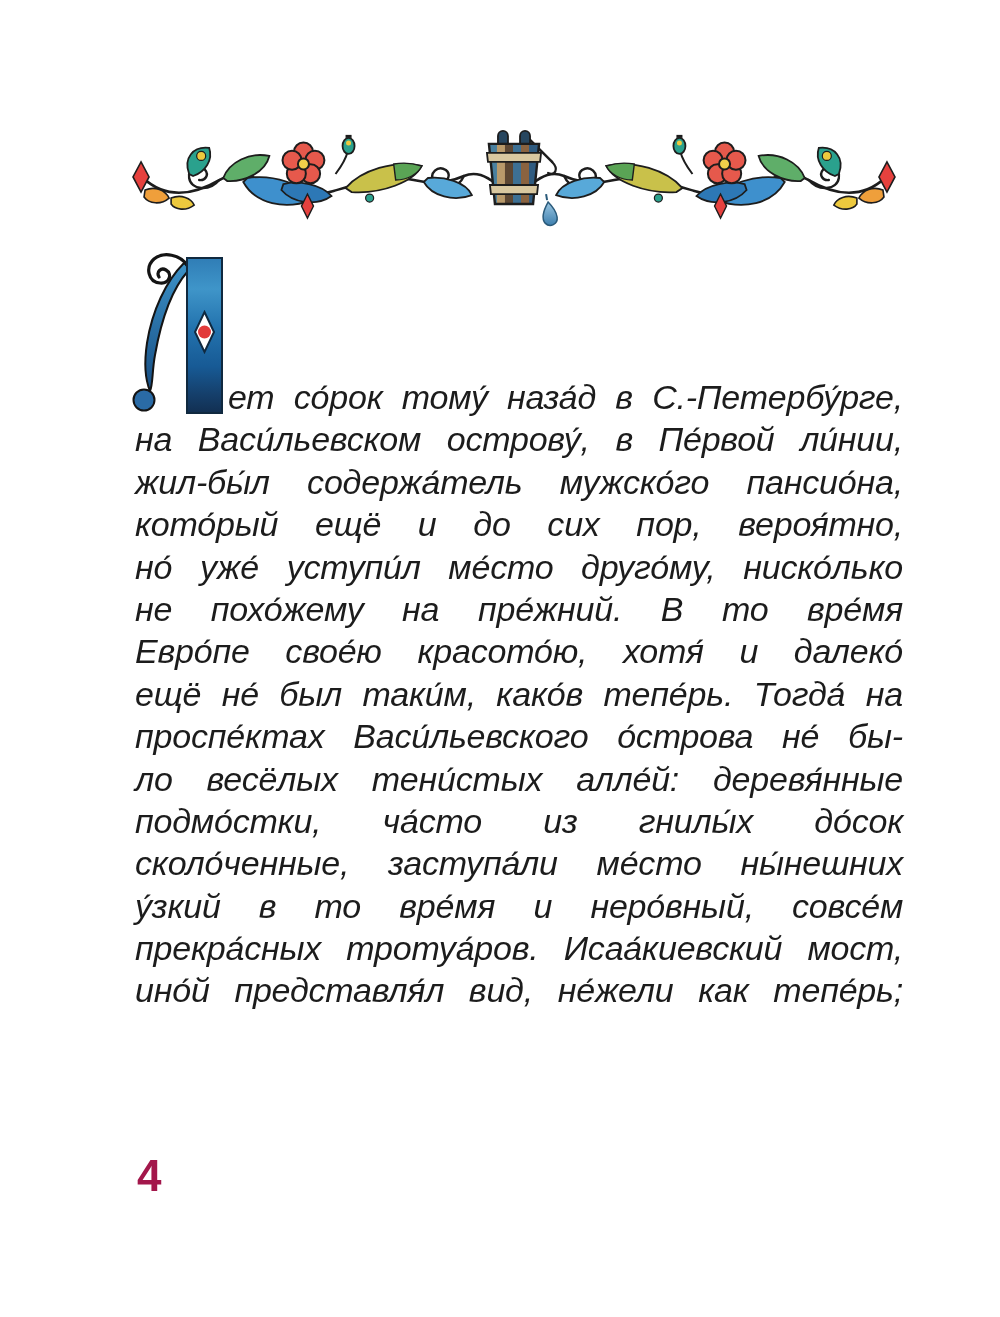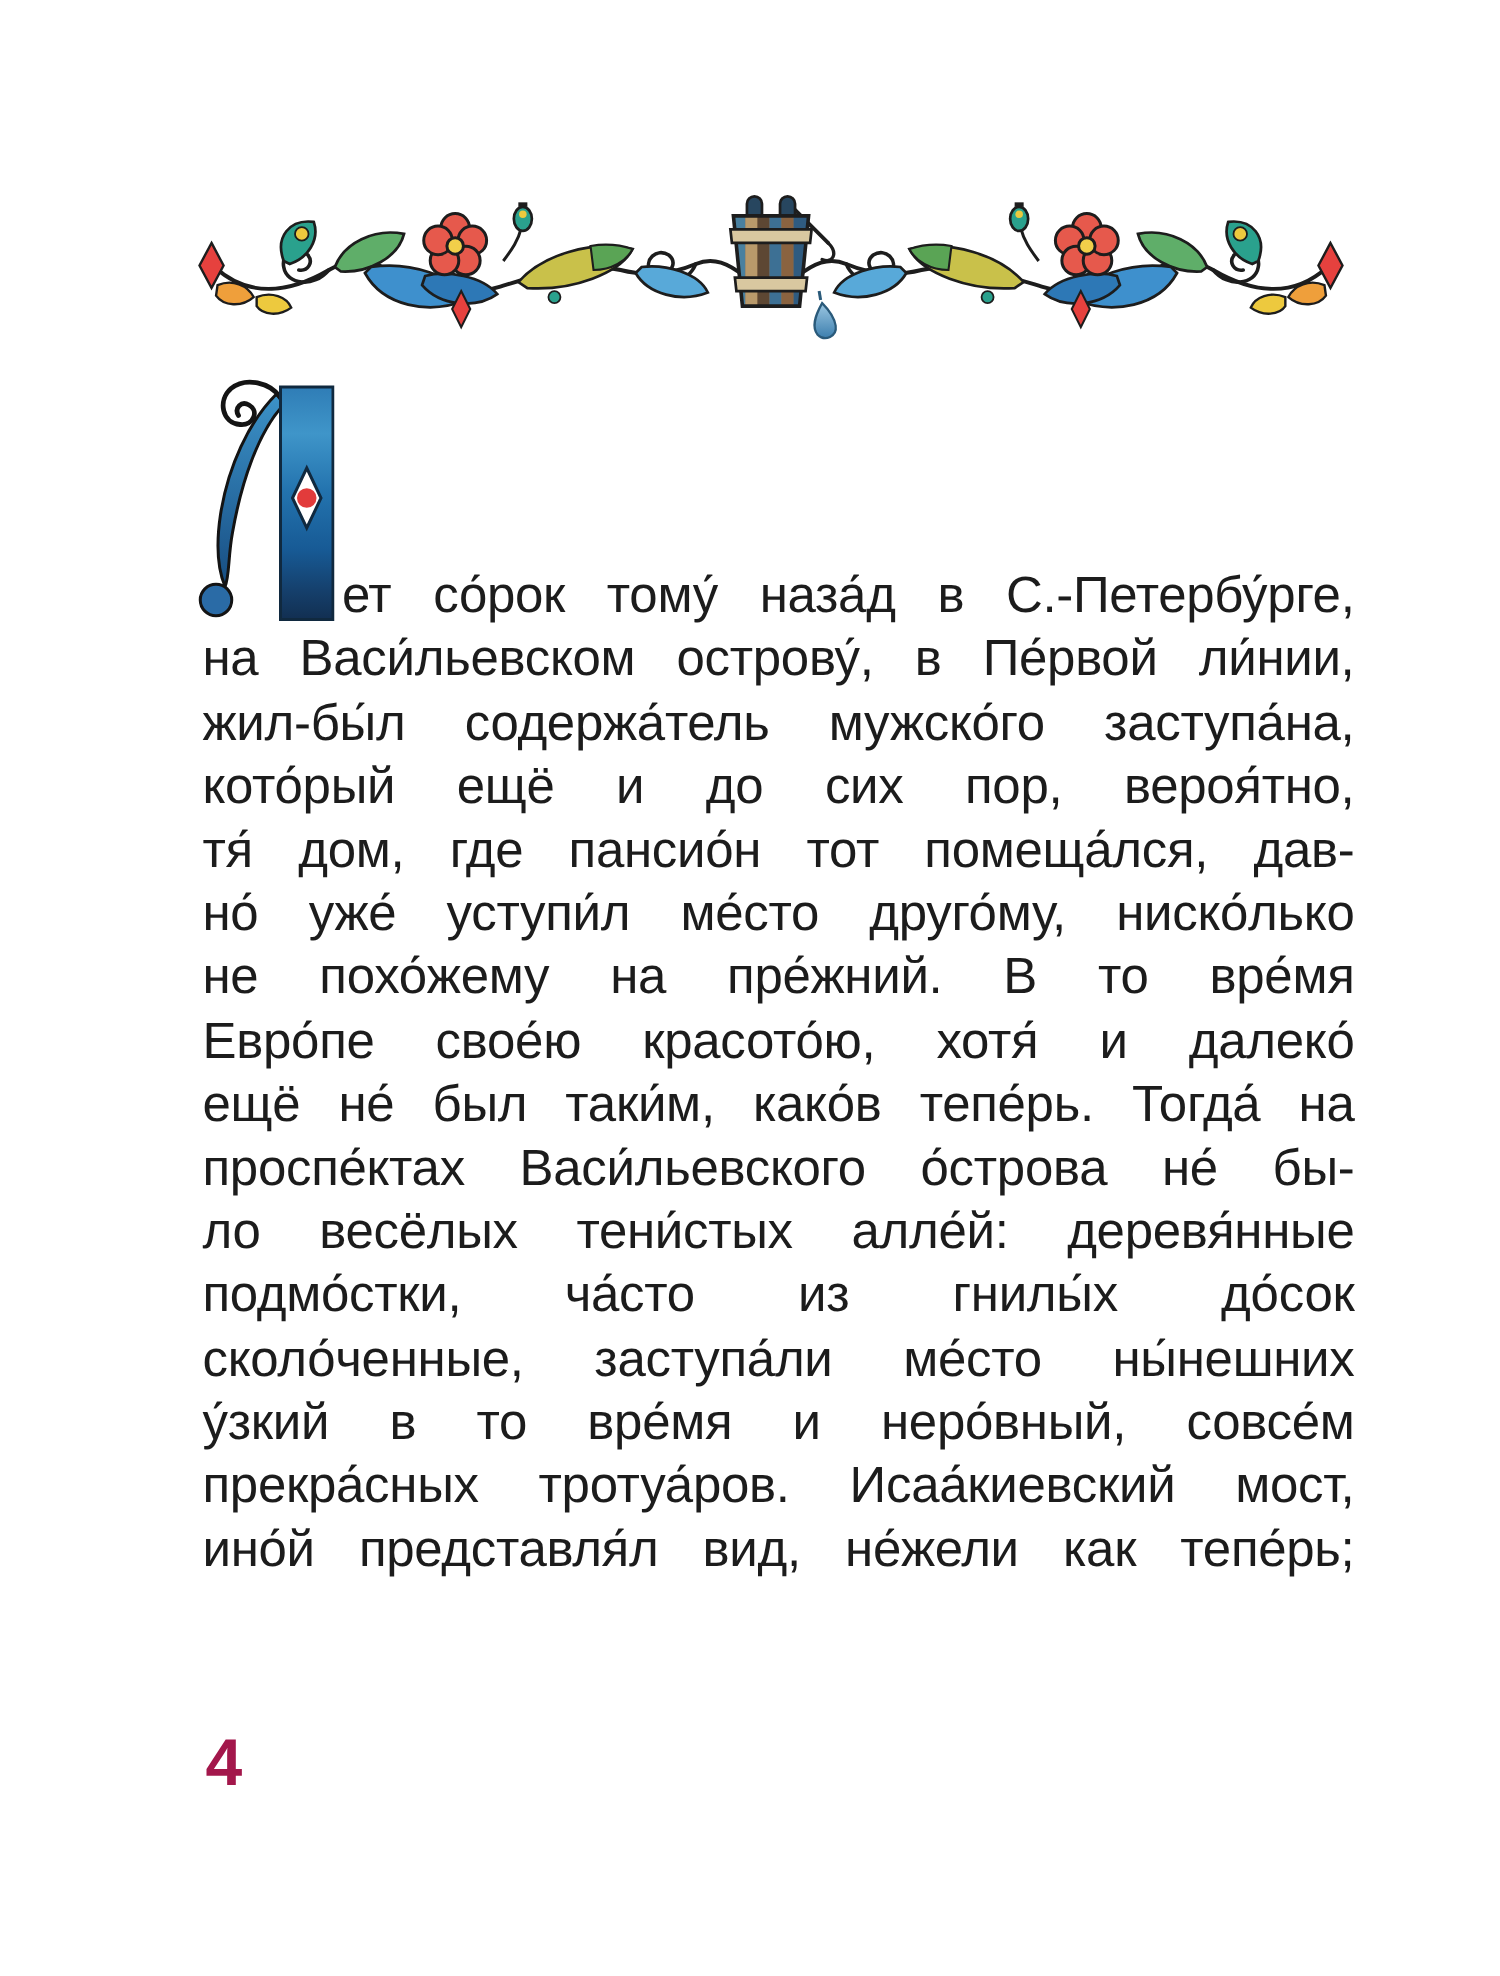--- a/index.html
+++ b/index.html
@@ -21,20 +21,21 @@
   .textblock{
     position:absolute;left:135px;top:376px;width:768px;
     font-size:34px;line-height:42.4px;
     color:#1c1c1c;letter-spacing:-0.2px;
   }
   .line{
     height:42.4px;
     text-align:justify;
     text-align-last:justify;
     white-space:nowrap;
+    font-style:italic;
   }
   .line.first{margin-left:93px;}
   .pagenum{
     position:absolute;left:137px;top:1154px;
     font-size:44px;font-weight:bold;line-height:1;
     color:#a3174b;
   }
 </style>
 </head>
 <body>
@@ -130,23 +131,22 @@
       <path d="M59,14 C52,4 36,0 26,8 C17,16 20,31 32,32 C41,33 45,23 38,19 C33,16 28,21 31,26" fill="none" stroke="#141414" stroke-width="3.2" stroke-linecap="round"></path>
       <rect x="59" y="7" width="35" height="155" fill="url(#barG)" stroke="#10293f" stroke-width="2"></rect>
       <path d="M76.5,61 L86,81 L76.5,101 L67,81 Z" fill="#ffffff" stroke="#10293f" stroke-width="2"></path>
       <circle cx="76.5" cy="81" r="6.5" fill="#e23b3b"></circle>
     </svg>
   </div>
 
   <div class="textblock">
       <div class="line first">ет со́рок тому́ наза́д в С.-Петербу́рге,</div>
       <div class="line">на Васи́льевском острову́, в Пе́рвой ли́нии,</div>
-      <div class="line">жил-бы́л содержа́тель мужско́го заступа́на,</div>
+      <div class="line">жил-бы́л содержа́тель мужско́го пансио́на,</div>
       <div class="line">кото́рый ещё и до сих пор, вероя́тно,</div>
-      <div class="line">тя́ дом, где пансио́н тот помеща́лся, дав-</div>
       <div class="line">но́ уже́ уступи́л ме́сто друго́му, ниско́лько</div>
       <div class="line">не похо́жему на пре́жний. В то вре́мя</div>
       <div class="line">Евро́пе свое́ю красото́ю, хотя́ и далеко́</div>
       <div class="line">ещё не́ был таки́м, како́в тепе́рь. Тогда́ на</div>
       <div class="line">проспе́ктах Васи́льевского о́строва не́ бы-</div>
       <div class="line">ло весёлых тени́стых алле́й: деревя́нные</div>
       <div class="line">подмо́стки, ча́сто из гнилы́х до́сок</div>
       <div class="line">сколо́ченные, заступа́ли ме́сто ны́нешних</div>
       <div class="line">у́зкий в то вре́мя и неро́вный, совсе́м</div>
       <div class="line">прекра́сных тротуа́ров. Исаа́киевский мост,</div>

